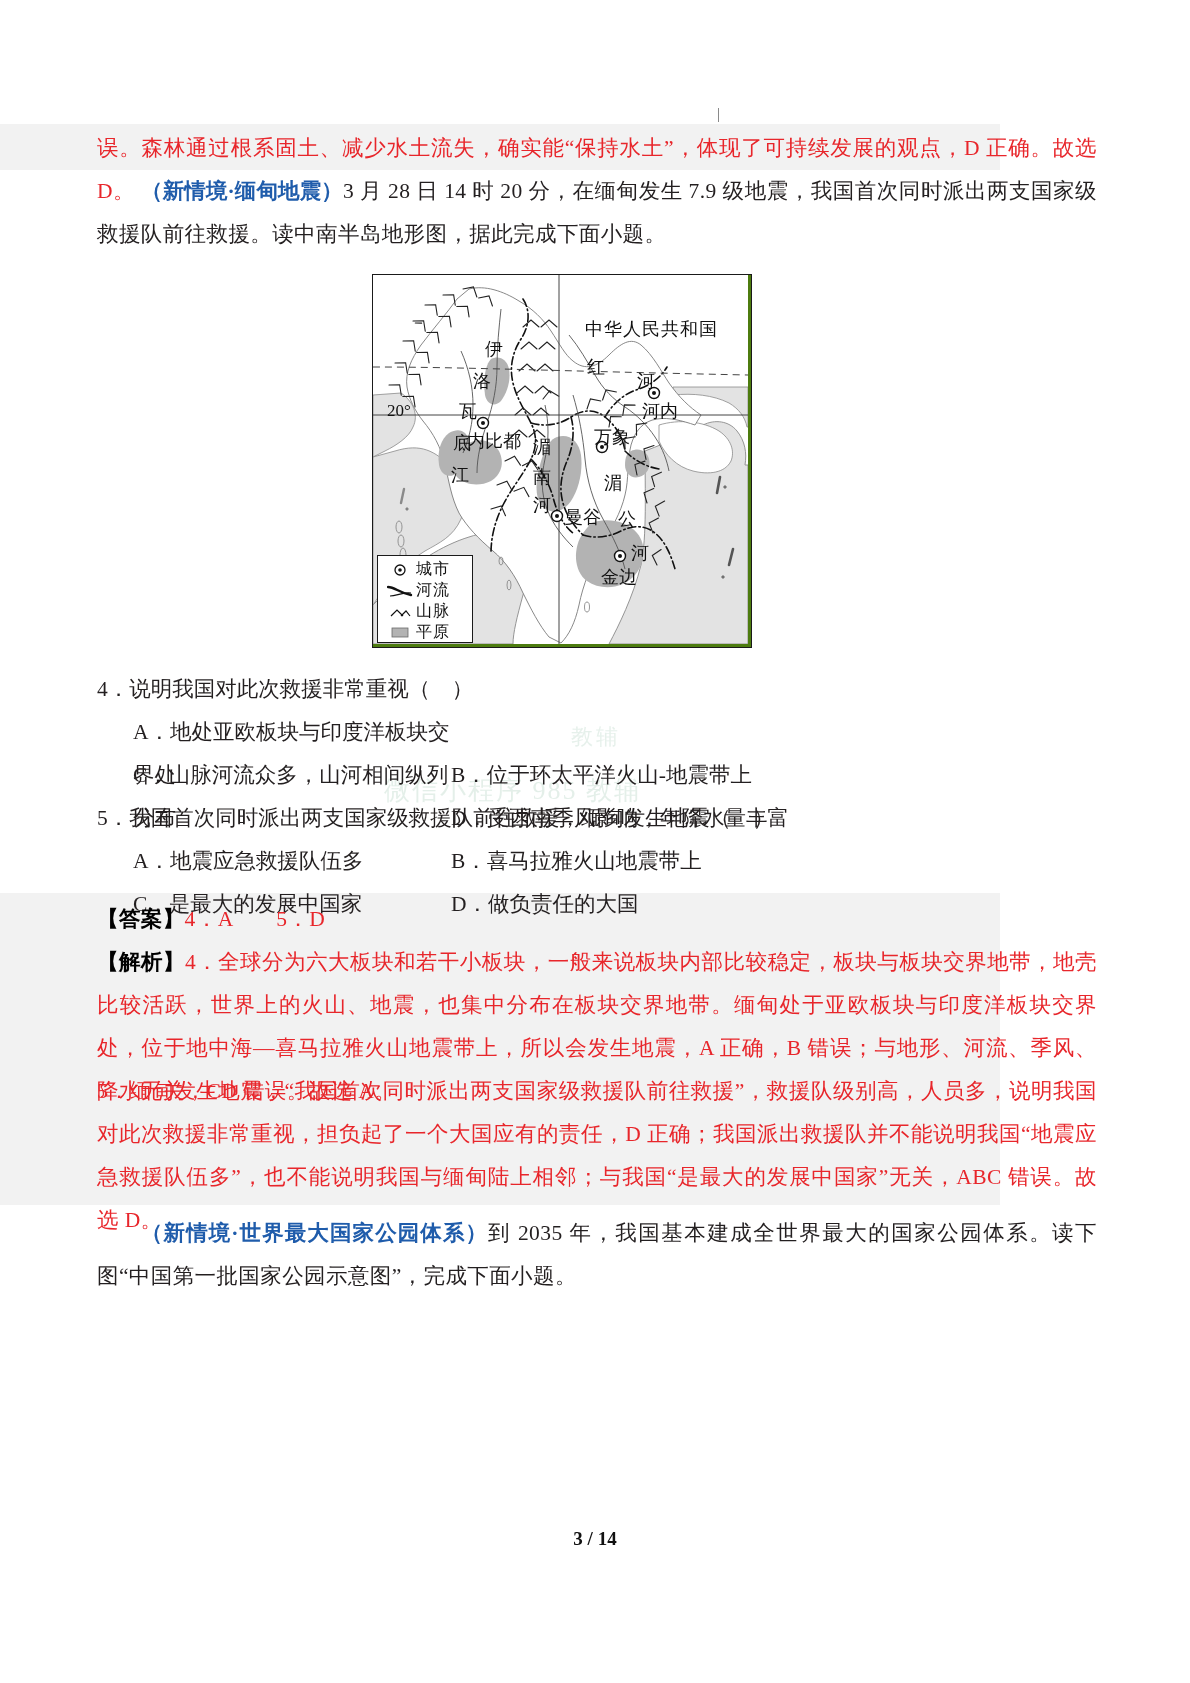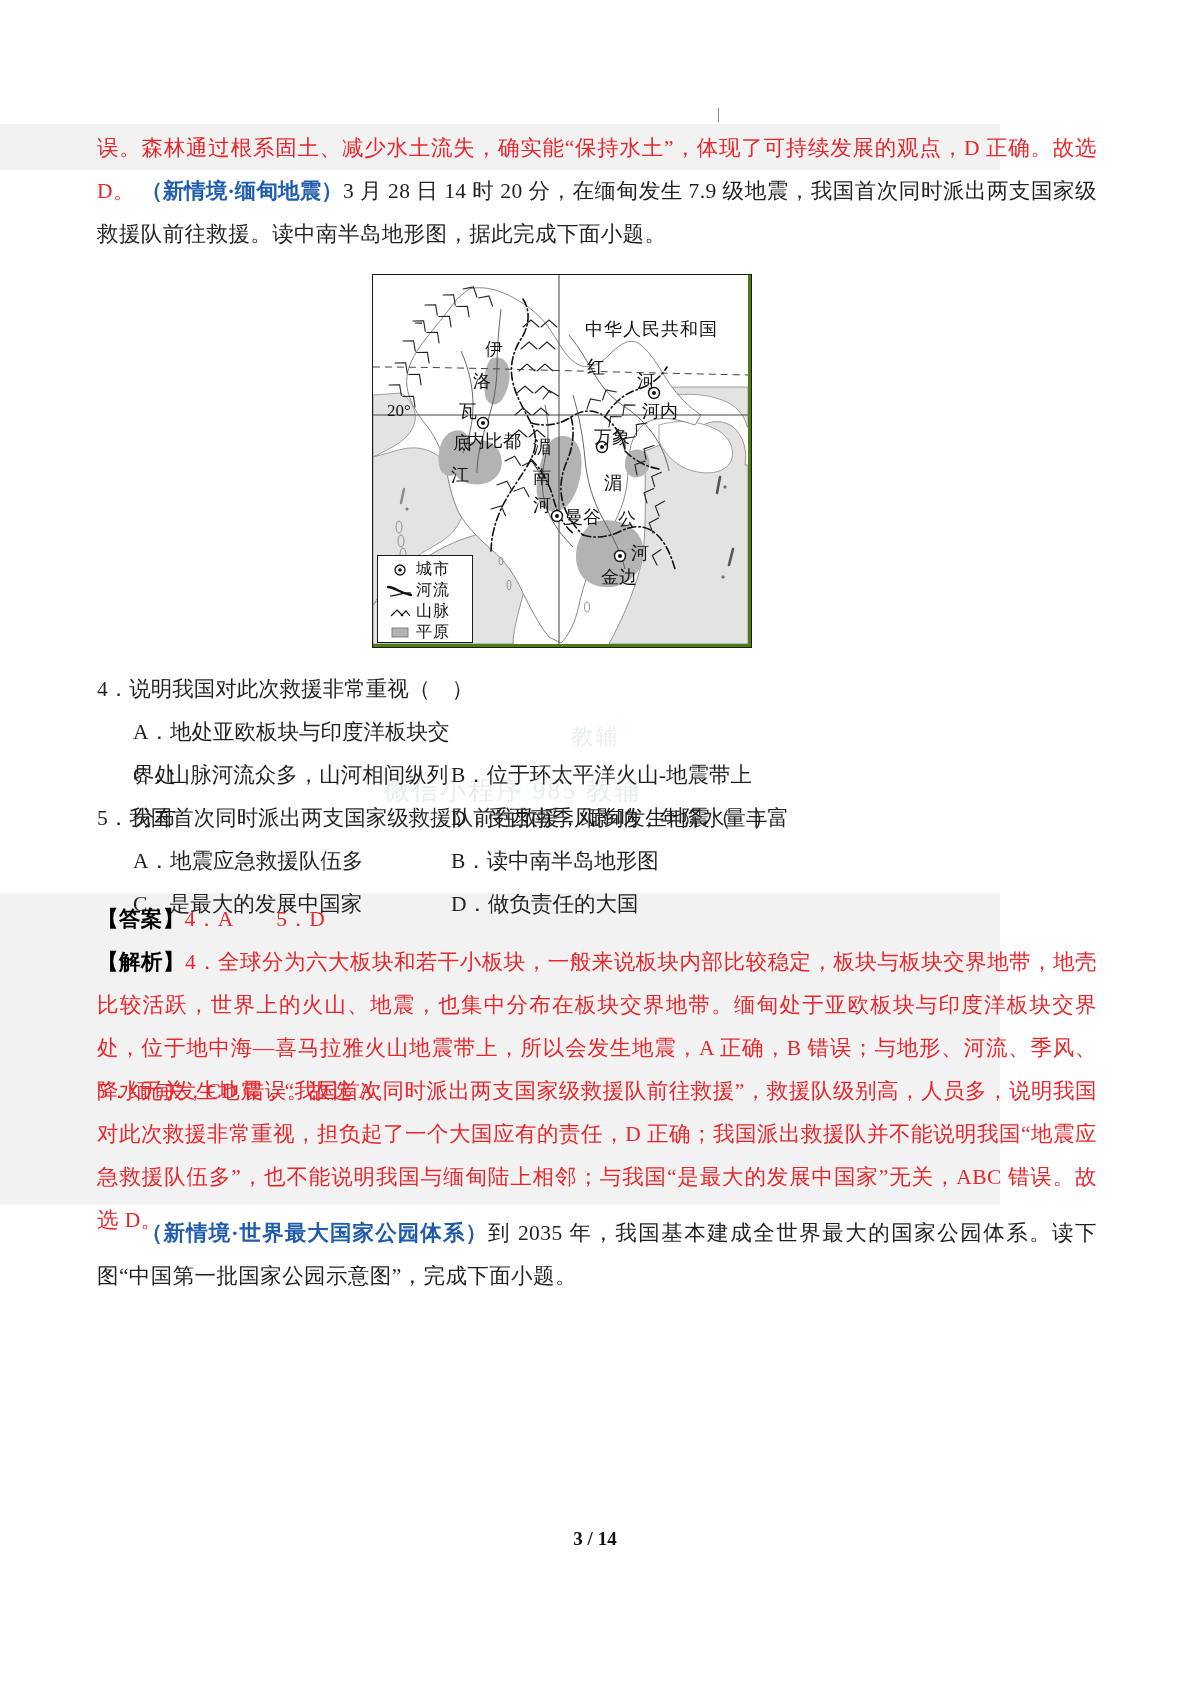--- a/index.html
+++ b/index.html
@@ -487,21 +487,21 @@
       <span class="colA">A．地处亚欧板块与印度洋板块交界处</span><span>B．位于环太平洋火山-地震带上</span>
     </div>
     <div class="opts" style="position:absolute; left:0; top:754px; width:1000px;">
       <span class="colA">C．山脉河流众多，山河相间纵列分布</span><span>D．受西南季风影响，年降水量丰富</span>
     </div>
 
     <div class="qline" style="position:absolute; left:0; top:797px; width:1000px;">
       <span>5</span><span>．我国首次同时派出两支国家级救援队前往救援，缅甸发生地震（　）</span>
     </div>
     <div class="opts" style="position:absolute; left:0; top:840px; width:1000px;">
-      <span class="colA">A．地震应急救援队伍多</span><span>B．读中南半岛地形图</span>
+      <span class="colA">A．地震应急救援队伍多</span><span>B．喜马拉雅火山地震带上</span>
     </div>
     <div class="opts" style="position:absolute; left:0; top:883px; width:1000px;">
       <span class="colA">C．是最大的发展中国家</span><span>D．做负责任的大国</span>
     </div>
 
     <div class="para" style="position:absolute; left:0; top:898px; width:1000px;">
       <span class="bold-red">【答案】</span><span class="redtxt">4．A　　5．D</span>
     </div>
 
     <div class="para" style="position:absolute; left:0; top:941px; width:1000px;">

